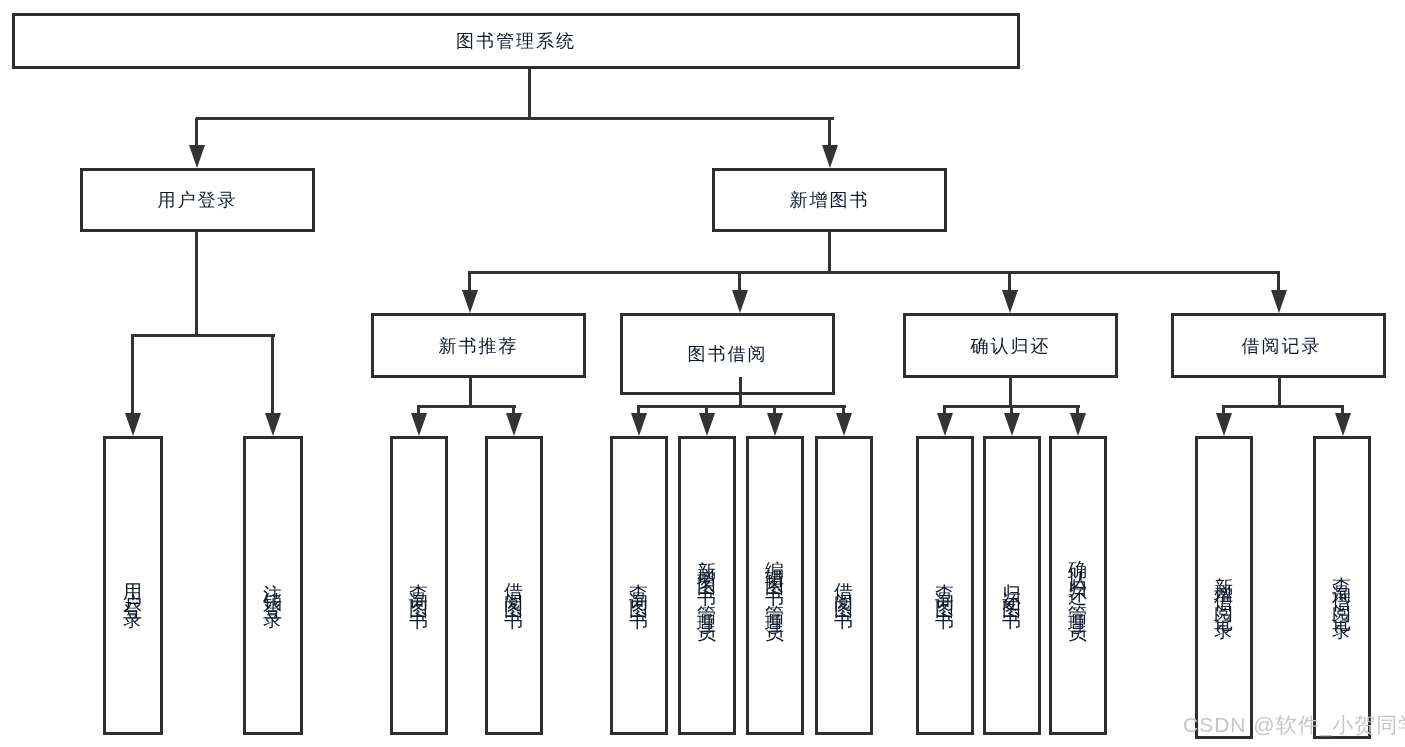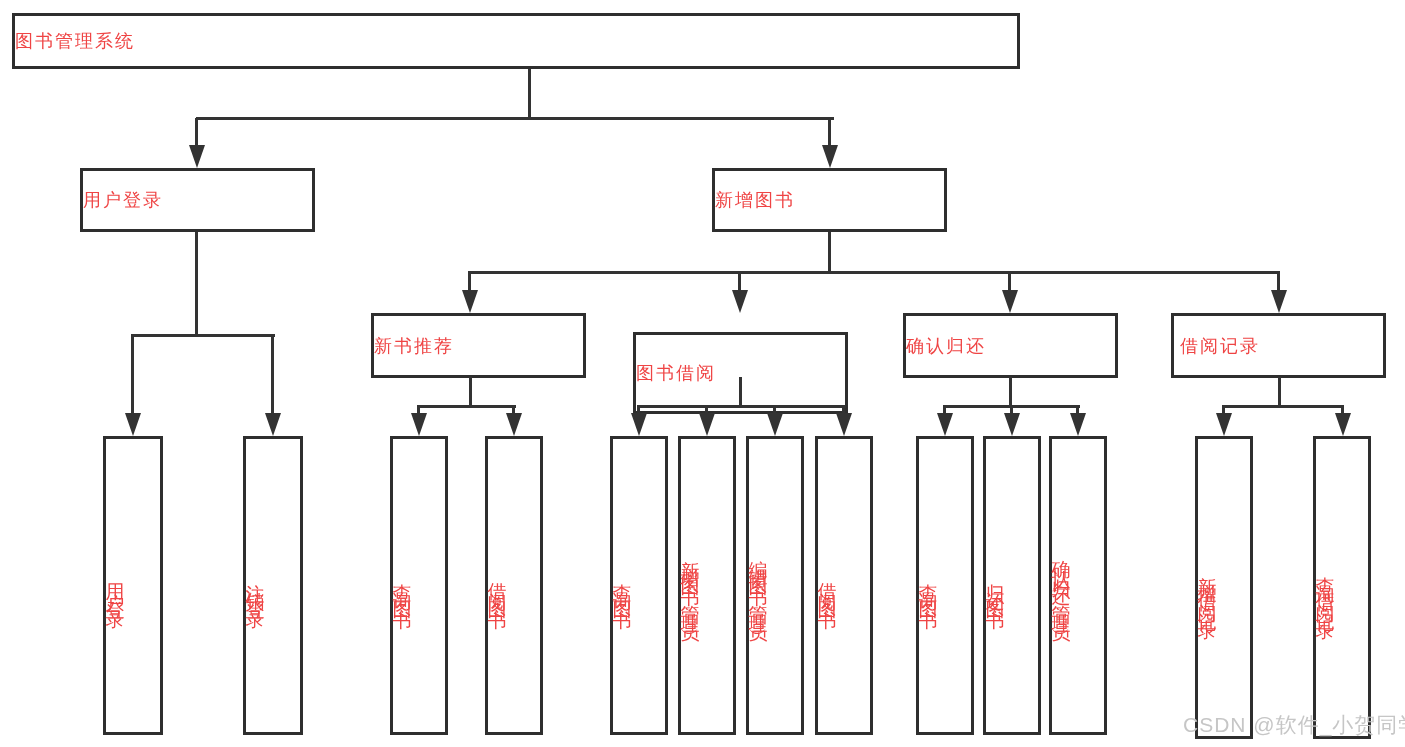--- a/index.html
+++ b/index.html
@@ -2,21 +2,21 @@
 <html><head>
 <meta charset="utf-8">
 <style>
   html,body{margin:0;padding:0;background:#ffffff;}
   .stage{
     position:relative;width:1405px;height:747px;background:#ffffff;
     font-family:"Liberation Sans","DejaVu Sans",sans-serif;overflow:hidden;
   }
   .box{
     position:absolute;box-sizing:border-box;border:3px solid #2e2e2e;background:#ffffff;
-    display:flex;align-items:center;color:#ef4444;
+    display:flex;align-items:center;justify-content:center;color:#0f172a;
   }
   .lbl{font-size:18px;letter-spacing:2px;white-space:nowrap;}
   .leaf .lbl{
     writing-mode:vertical-rl;text-orientation:mixed;
     font-size:19px;letter-spacing:9px;line-height:1;white-space:normal;
   }
   .vline{position:absolute;width:3px;background:#333333;}
   .hline{position:absolute;height:3px;background:#333333;}
   .arrow{
     position:absolute;width:0;height:0;
@@ -40,21 +40,21 @@
   <div class="box" style="left:80px;top:168px;width:235px;height:64px;">
     <span class="lbl">用户登录</span>
   </div>
   <div class="box" style="left:712px;top:168px;width:235px;height:64px;">
     <span class="lbl">新增图书</span>
   </div>
 
   <div class="box" style="left:363px;top:313px;width:215px;height:65px;margin-left:8px;">
     <span class="lbl">新书推荐</span>
   </div>
-  <div class="box" style="left:633px;top:313px;width:215px;height:82px;margin-top:19px;">
+  <div class="box" style="left:620px;top:313px;width:215px;height:82px;">
     <span class="lbl">图书借阅</span>
   </div>
   <div class="box" style="left:903px;top:313px;width:215px;height:65px;">
     <span class="lbl">确认归还</span>
   </div>
   <div class="box" style="left:1171px;top:313px;width:215px;height:65px;padding-left:6px;">
     <span class="lbl">借阅记录</span>
   </div>
 
   <div class="box leaf" style="left:103px;top:436px;width:60px;height:299px;">

